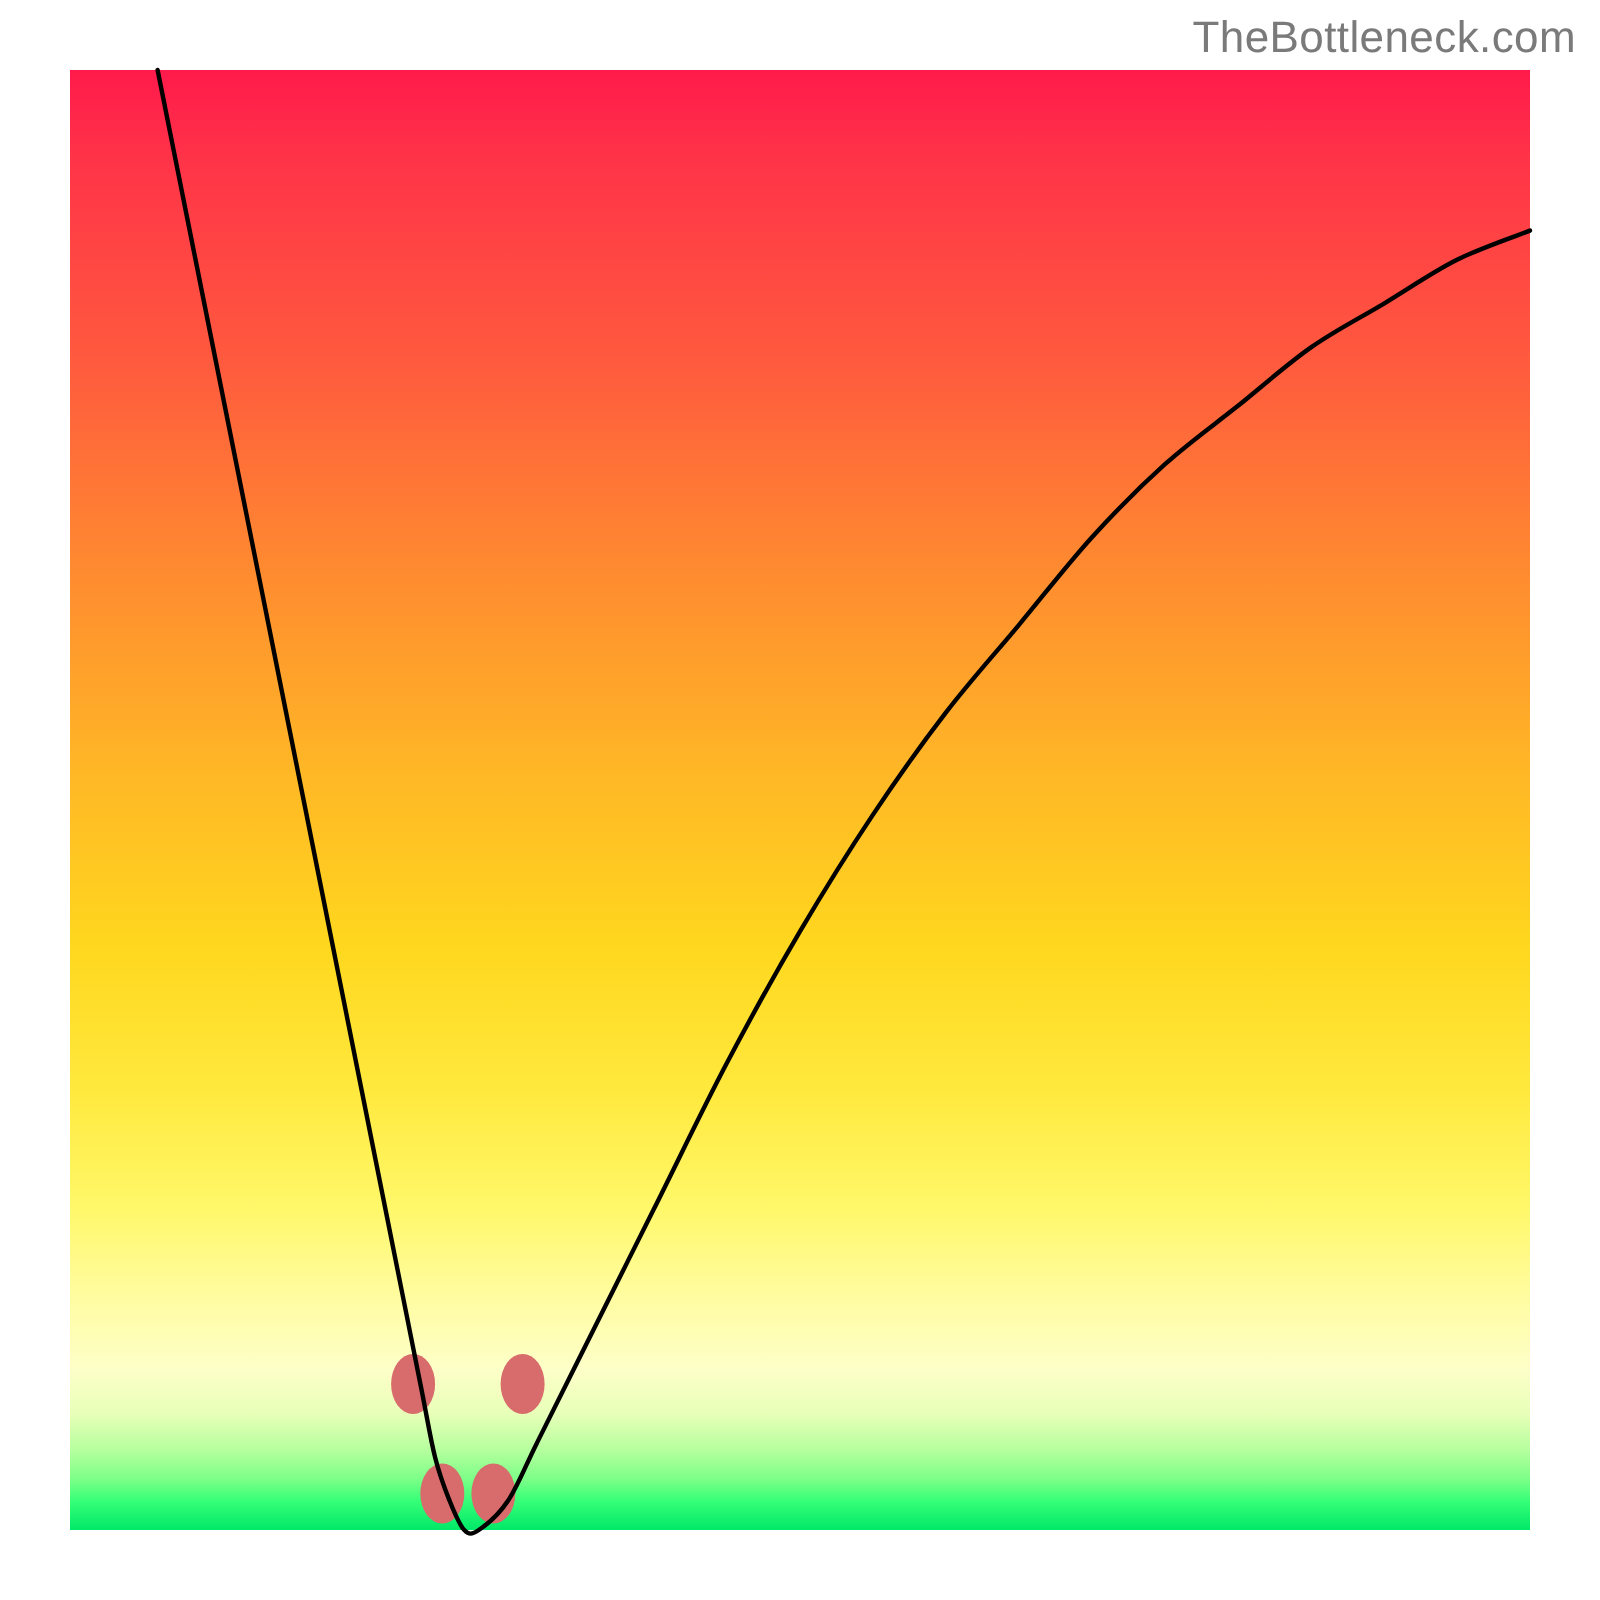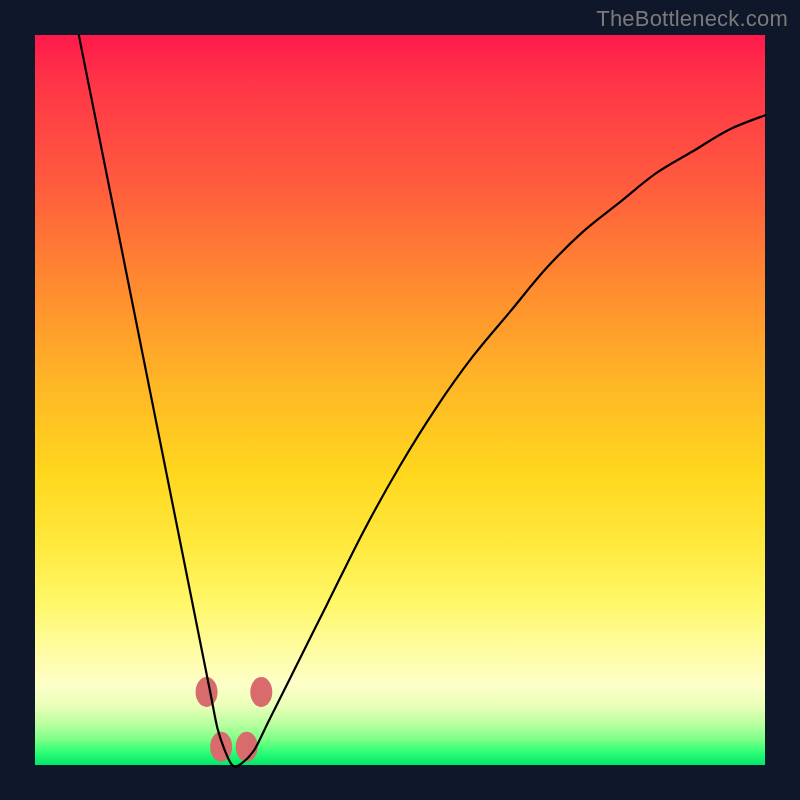--- a/index.html
+++ b/index.html
@@ -10,21 +10,21 @@
     overflow: hidden;
     background: #000;
     font-family: Arial, Helvetica, sans-serif;
   }
   .frame {
     position: absolute;
     left: 0;
     top: 0;
     width: 800px;
     height: 800px;
-    background: #0f172a;
+    background: #ffffff;
   }
   .plot-area {
     position: absolute;
     left: 35px;
     top: 35px;
     width: 730px;
     height: 730px;
     
     background: linear-gradient(
       to bottom,

